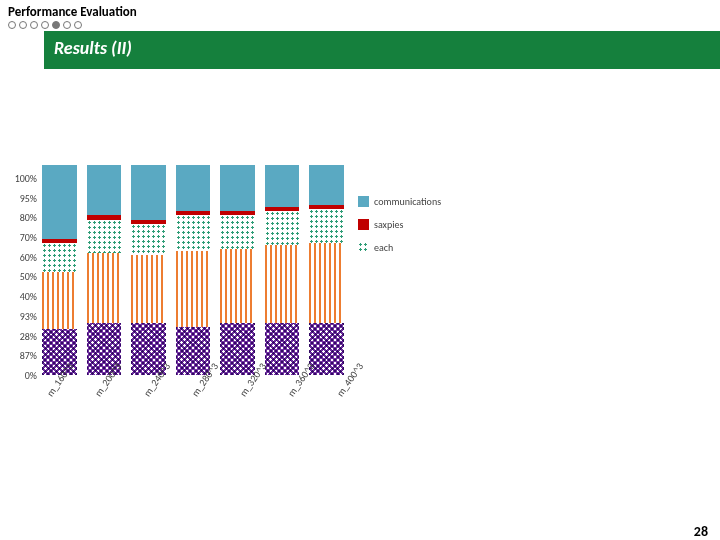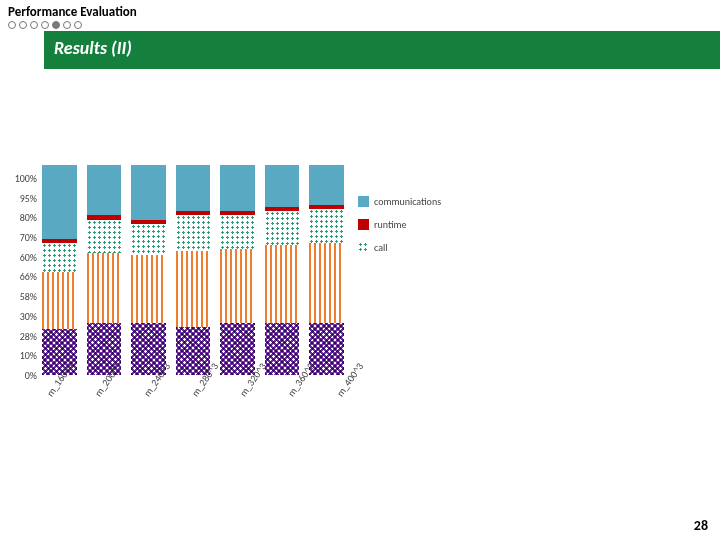--- a/index.html
+++ b/index.html
@@ -24,21 +24,21 @@
   .seg-dots { background: radial-gradient(#2e9c76 1.2px, #fff 1.2px); background-size: 5px 5px; }
   .seg-oth { background: #c00000; }
   .seg-com { background: #5aa9c2; }
   .yaxis { position: absolute; left: 0; top: 10px; bottom: 60px; width: 40px; display: flex; flex-direction: column-reverse; justify-content: space-between; font-size: 10px; color: #444; text-align: right; }
   .yaxis span { transform: translateY(50%); padding-right: 3px; text-align: right; }
   .xaxis { position: absolute; left: 42px; right: 6px; bottom: 0; height: 58px; display: flex; gap: 10px; }
   .xlabel { flex: 1; font-size: 10px; color: #444; transform: rotate(-55deg) translate(-22px,-6px); transform-origin: top left; white-space: nowrap; position: relative; left: 50%; }
   .legend { width: 120px; font-size: 10px; color: #444; padding-top: 40px; }
   .legend-row { display: flex; align-items: center; gap: 5px; margin-bottom: 10px; }
   .swatch { width: 11px; height: 11px; }
-  .pagenum { position: absolute; right: 12px; bottom: 6px; font-weight: 700; font-size: 14px; }
+  .pagenum { position: absolute; right: 12px; bottom: 0; font-weight: 700; font-size: 14px; }
 </style>
 </head>
 <body>
 
 <div class="slide">
 
   <div class="topbar">
     <div class="section-title">Performance Evaluation</div>
     <div class="dots">
         <div class="dot"></div>
@@ -55,25 +55,25 @@
     <div class="title">Results (II)</div>
   </div>
 
   <div class="body">
 
 
     <div class="chart-wrap">
       <div class="chart">
         <div class="yaxis">
             <span>0%</span>
-            <span>10%</span>
+            <span>87%</span>
             <span>28%</span>
-            <span>30%</span>
-            <span>58%</span>
-            <span>66%</span>
+            <span>93%</span>
+            <span>40%</span>
+            <span>50%</span>
             <span>60%</span>
             <span>70%</span>
             <span>80%</span>
             <span>95%</span>
             <span>100%</span>
           </div>
         <div class="plot">
             <div class="bar">
               <div class="seg seg-2ax" style="height: 22%;"></div>
               <div class="seg seg-sax" style="height: 27%;"></div>
@@ -148,25 +148,25 @@
             </div>
           </div>
       </div>
       <div class="legend">
           <div class="legend-row">
             <div class="swatch seg-com"></div>
             <span>communications</span>
           </div>
           <div class="legend-row">
             <div class="swatch seg-oth"></div>
-            <span>runtime</span>
+            <span>saxpies</span>
           </div>
           <div class="legend-row">
             <div class="swatch seg-dots"></div>
-            <span>call</span>
+            <span>each</span>
           </div>
         </div>
     </div>
 
   </div>
 
   <div class="pagenum">28</div>
 
 </div>
 

